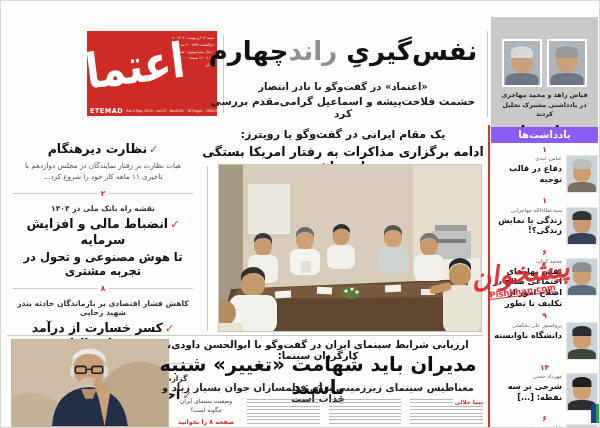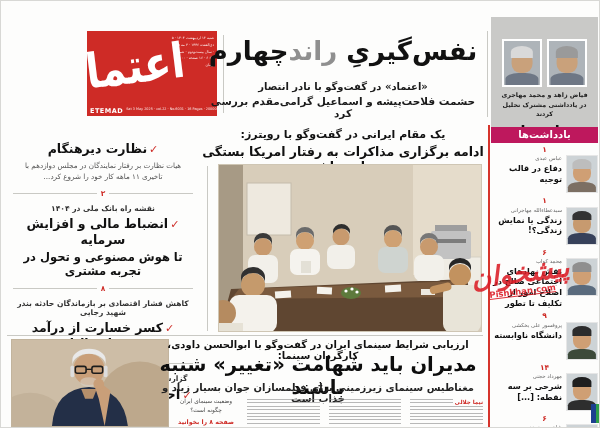--- a/index.html
+++ b/index.html
@@ -9,21 +9,21 @@
     font-family:"DejaVu Sans",sans-serif;overflow:hidden;direction:rtl;
     border:1px solid #d8d8d5;
   }
   .abs{position:absolute;}
 
   
   .masthead{left:86px;top:30px;width:130px;height:85px;background:#ce2b26;color:#fff;overflow:hidden;}
   .m-logo{position:absolute;left:2px;top:2px;width:96px;height:70px;font-size:40px;font-weight:bold;
           transform:rotate(-7deg) scaleY(1.2);line-height:66px;text-align:center;}
   .m-info{position:absolute;right:3px;top:4px;width:44px;font-size:3.6px;line-height:1.9;text-align:right;opacity:.95;}
-  .m-foot{position:absolute;left:0;bottom:1px;width:100%;display:flex;gap:3px;align-items:flex-start;
+  .m-foot{position:absolute;left:0;bottom:1px;width:100%;display:flex;gap:3px;align-items:center;
           padding:0 3px;direction:ltr;}
   .m-etemad{font-size:6.5px;font-weight:bold;letter-spacing:.5px;}
   .m-footline{font-size:3.4px;white-space:nowrap;opacity:.9;}
 
   .vrule{width:1px;background:#c9c9c4;}
   .hrule{height:1px;background:#c9c9c4;}
 
   
   .lead{left:200px;top:36px;width:284px;text-align:center;color:#111;}
   .lead-h1{font-size:26px;font-weight:bold;line-height:1.15;letter-spacing:-.5px;}
@@ -55,21 +55,21 @@
   .portrait::before{content:"";position:absolute;left:50%;top:20%;width:58%;height:52%;transform:translateX(-50%);
                     background:#c9a17b;border-radius:48% 48% 42% 42%;}
   .portrait::after{content:"";position:absolute;left:50%;bottom:-6%;width:92%;height:34%;transform:translateX(-50%);
                    background:#6e7785;border-radius:40% 40% 0 0;}
   .portrait .hair{position:absolute;left:50%;top:12%;width:62%;height:26%;transform:translateX(-50%);
                   background:#9a9a9a;border-radius:50% 50% 0 0;z-index:2;}
   .portrait.p2 .hair{background:#d9d9d9;}
   .feature-caption{font-size:6.4px;font-weight:bold;color:#222;line-height:1.5;margin-top:4px;padding:0 6px;}
   .feature-title{font-size:14.5px;font-weight:bold;color:#111;margin-top:3px;}
 
-  .notes-header{left:490px;top:126px;width:107px;height:16px;background:#be185d;color:#fff;
+  .notes-header{left:490px;top:126px;width:107px;height:16px;background:#8b5cf6;color:#fff;
                 font-size:10px;font-weight:bold;line-height:16px;text-align:center;}
   .notes-list{left:490px;top:145px;width:107px;}
   .note-item{margin-bottom:4px;text-align:center;}
   .note-num{color:#ce2b26;font-size:7.5px;font-weight:bold;line-height:1.1;}
   .note-row{display:flex;gap:4px;align-items:flex-start;justify-content:flex-start;margin-top:1px;}
   .avatar{width:32px;height:38px;position:relative;overflow:hidden;background:#cdd3d6;flex:0 0 auto;border:1px solid #e6e6e6;}
   .avatar::before{content:"";position:absolute;left:50%;top:18%;width:60%;height:54%;transform:translateX(-50%);
                   background:var(--skin,#cf9f74);border-radius:48% 48% 42% 42%;}
   .avatar::after{content:"";position:absolute;left:50%;bottom:-8%;width:94%;height:36%;transform:translateX(-50%);
                  background:var(--shirt,#8b93a1);border-radius:40% 40% 0 0;}

